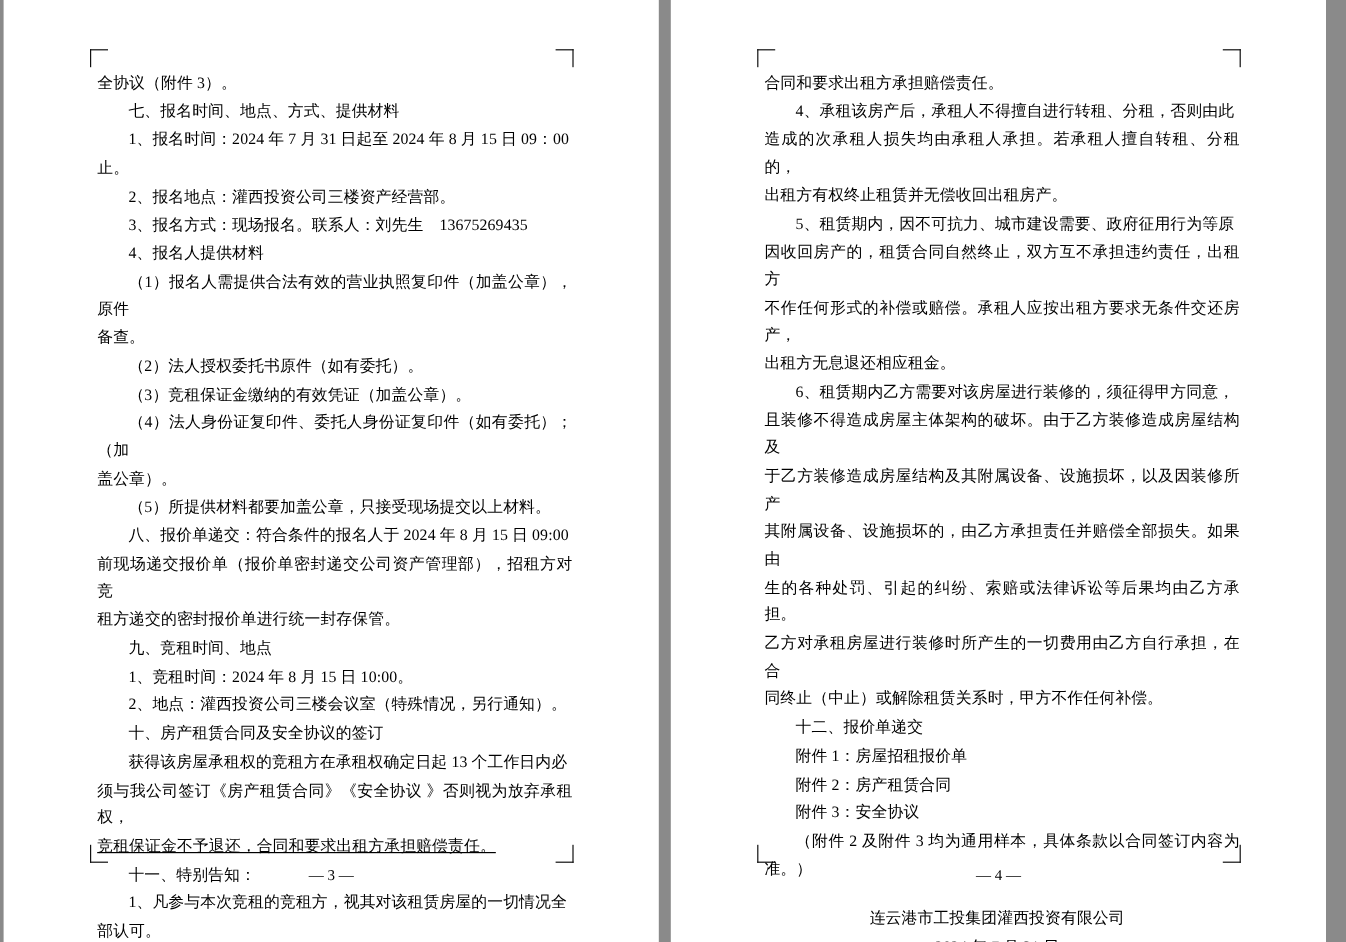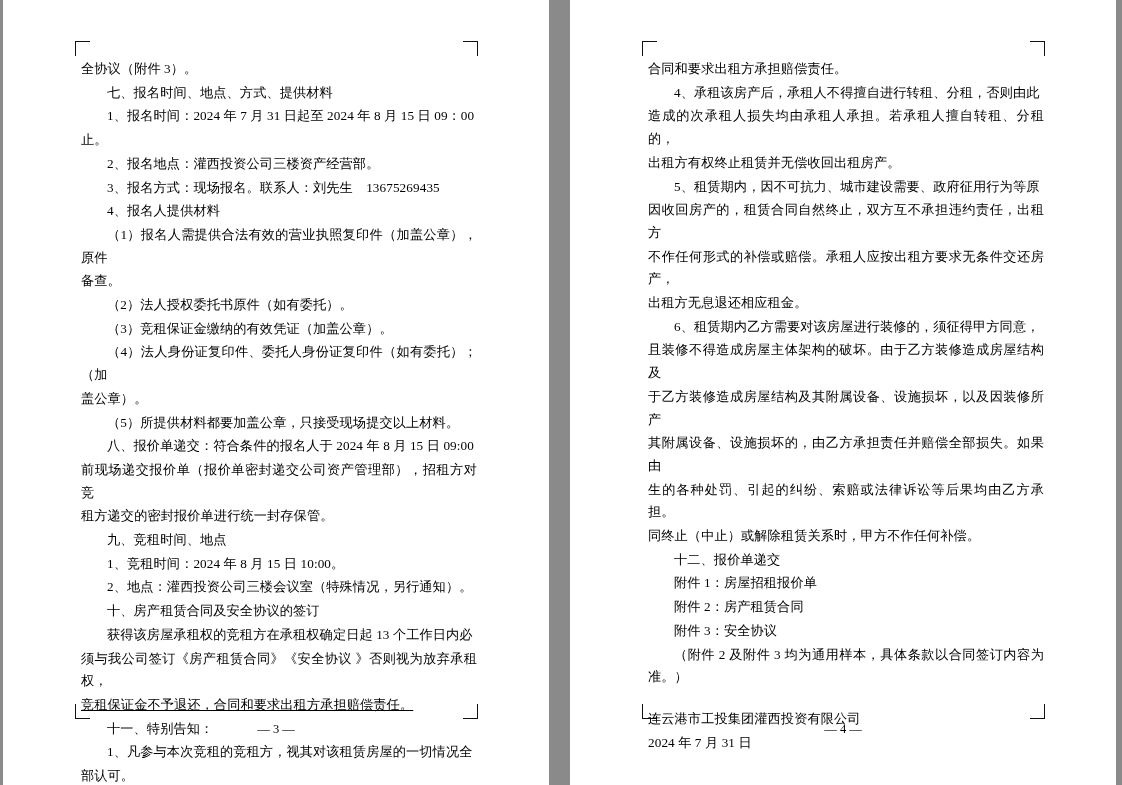--- a/index.html
+++ b/index.html
@@ -27,21 +27,21 @@
     box-sizing: border-box;
   }
   .page-left {
     width: 546px;
     height: 785px;
     margin-left: 3px;
   }
   .page-right {
     width: 546px;
     height: 785px;
-    margin-right: 6px;
+    margin-right: 17px;
   }
   
   .crop {
     position: absolute;
     width: 14px;
     height: 14px;
     pointer-events: none;
   }
   .crop.tl { border-left: 1px solid #111; border-top: 1px solid #111; }
   .crop.tr { border-right: 1px solid #111; border-top: 1px solid #111; }
@@ -75,21 +75,21 @@
   }
   .ind2 { text-indent: 26px; }
   .ind0 { text-indent: 0; }
   .bold { font-weight: normal; }
   .ul { text-decoration: underline; }
   .sig {
     text-align: right;
     margin-top: 0;
     padding-right: 8px;
   }
-  .sig p { text-align: left; margin: 0 0 1px 0; }
+  .sig p { text-align: center; margin: 0 0 1px 0; }
   .pagenum {
     position: absolute;
     left: 0;
     right: 0;
     top: 722px;
     text-align: center;
     font-size: 12.5px;
     color: #000;
     font-family: "Liberation Serif", serif;
   }
@@ -153,20 +153,21 @@
       <p class="ind0">出租方有权终止租赁并无偿收回出租房产。</p>
       <p class="ind2">5、租赁期内，因不可抗力、城市建设需要、政府征用行为等原</p>
       <p class="ind0">因收回房产的，租赁合同自然终止，双方互不承担违约责任，出租方</p>
       <p class="ind0">不作任何形式的补偿或赔偿。承租人应按出租方要求无条件交还房产，</p>
       <p class="ind0">出租方无息退还相应租金。</p>
       <p class="ind2">6、租赁期内乙方需要对该房屋进行装修的，须征得甲方同意，</p>
       <p class="ind0">且装修不得造成房屋主体架构的破坏。由于乙方装修造成房屋结构及</p>
       <p class="ind0">于乙方装修造成房屋结构及其附属设备、设施损坏，以及因装修所产</p>
       <p class="ind0">其附属设备、设施损坏的，由乙方承担责任并赔偿全部损失。如果由</p>
       <p class="ind0">生的各种处罚、引起的纠纷、索赔或法律诉讼等后果均由乙方承担。</p>
+      <p class="ind0">乙方对承租房屋进行装修时所产生的一切费用由乙方自行承担，在合</p>
       <p class="ind0">同终止（中止）或解除租赁关系时，甲方不作任何补偿。</p>
       <p class="ind2 bold">十二、报价单递交</p>
       <p class="ind2">附件 1：房屋招租报价单</p>
       <p class="ind2">附件 2：房产租赁合同</p>
       <p class="ind2">附件 3：安全协议</p>
       <p class="ind2">（附件 2 及附件 3 均为通用样本，具体条款以合同签订内容为准。）</p>
 
       <div class="gap"></div>
       <div class="gap"></div>
       <div class="gap"></div>

